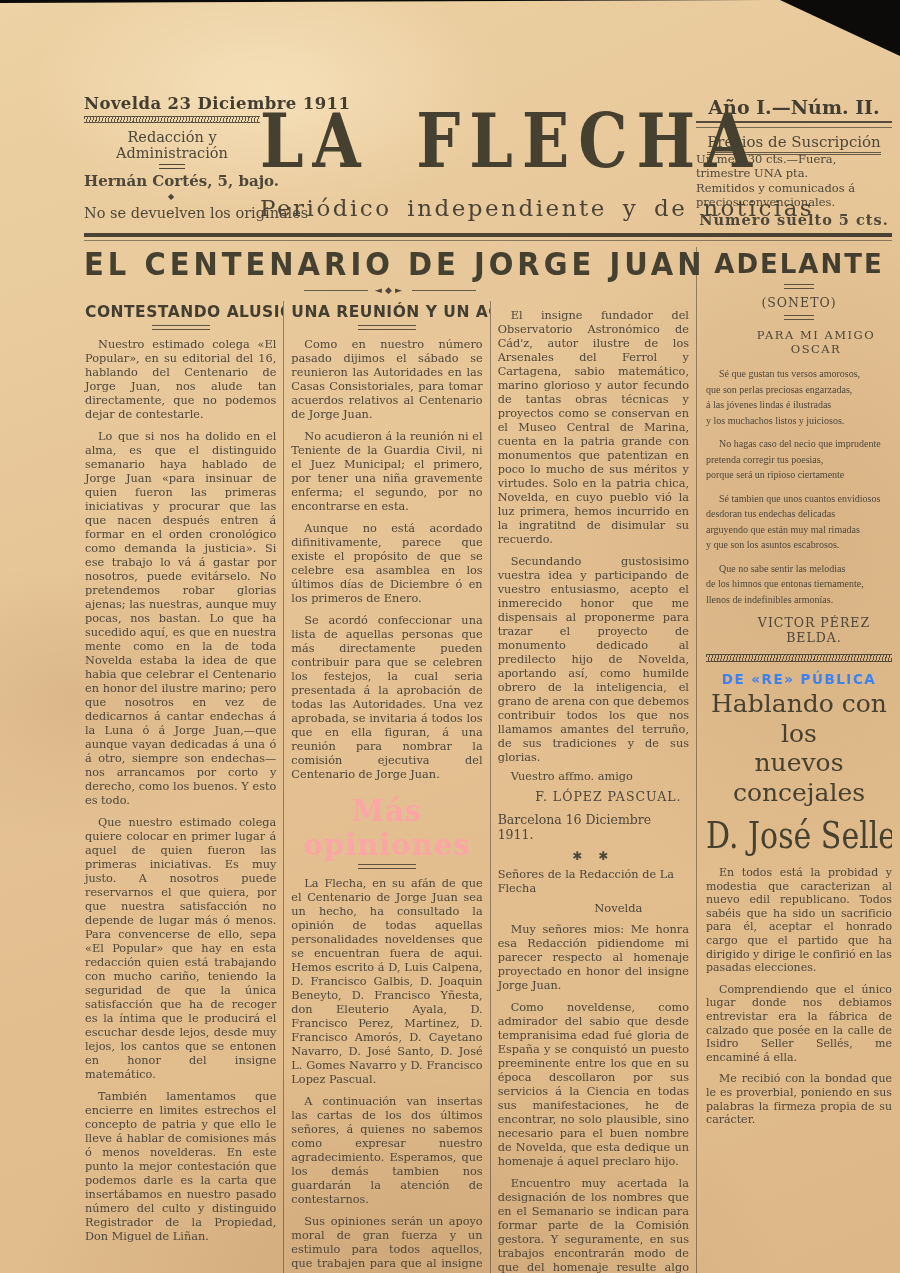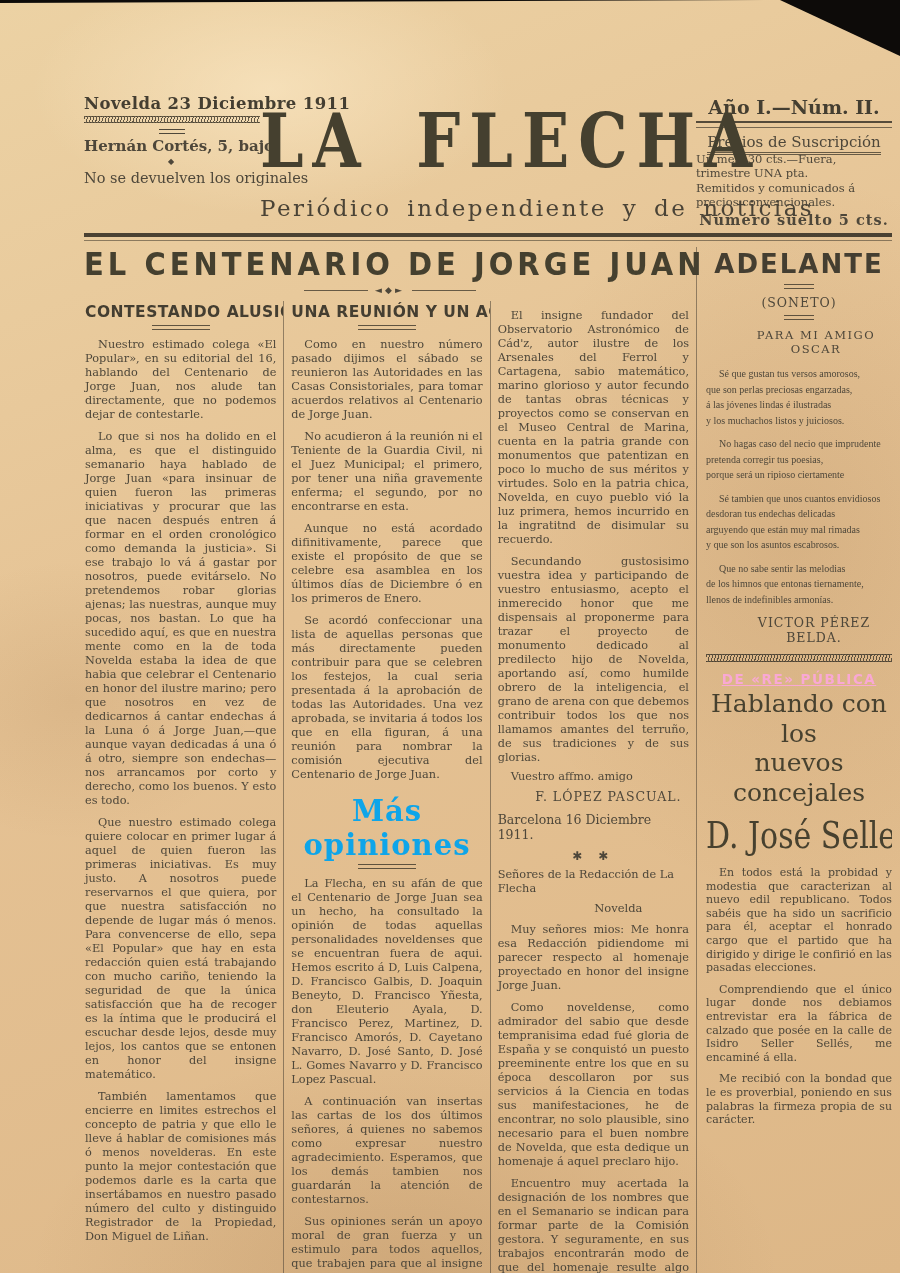--- a/index.html
+++ b/index.html
@@ -47,54 +47,55 @@
   .orn-glyph{font-size:9px;letter-spacing:3px;color:#4e473a;}
   .cols3{flex:1;display:flex;overflow:hidden;}
   .col{flex:1 1 0;padding:0 7px;overflow:hidden;min-width:0;}
   .col+.col{border-left:1px solid rgba(75,66,52,.55);}
   .col:first-child{padding-left:1px;}
   .col4{flex:1;border-left:1px solid rgba(75,66,52,.55);padding-left:9px;overflow:hidden;min-width:0;}
   .col-head{font-family:"DejaVu Sans","Liberation Sans",sans-serif;font-weight:bold;font-size:15.5px;
     letter-spacing:.5px;text-align:center;margin:2px 0 4px;white-space:nowrap;color:#443e31;}
   .head-rule{width:58px;height:3px;border-top:1px solid rgba(70,62,48,.85);border-bottom:1px solid rgba(70,62,48,.85);margin:0 auto 8px;}
   .para{font-size:11.3px;line-height:14px;text-align:justify;text-indent:13px;margin:8px 0 2px;hyphens:auto;}
-  .subhead{font-size:29px;text-align:center;letter-spacing:1px;margin:12px 0 2px;color:#0ea5e9;}
+  .subhead{font-size:29px;text-align:center;letter-spacing:1px;margin:12px 0 2px;color:#fca5a5;}
   .asterism{text-align:center;font-size:12px;letter-spacing:6px;margin:7px 0 5px;color:#4e473a;}
   .salutation{font-size:11.3px;line-height:14px;margin:2px 0;}
   .place-line{font-size:11.5px;text-align:center;padding-left:50px;margin:5px 0;}
   .signoff{font-size:11.3px;text-indent:13px;margin:5px 0 2px;}
   .signature{font-size:12.5px;letter-spacing:1px;text-align:center;padding-left:30px;margin:6px 0;}
   .dateline{font-size:12.5px;margin:8px 0 4px;}
   .hatch{height:6px;border-top:1px solid rgba(70,62,48,.85);border-bottom:1px solid rgba(70,62,48,.85);
     background:repeating-linear-gradient(105deg,rgba(70,62,48,.85) 0 1px,transparent 1px 3px);margin:9px 0;}
   
   .adelante{font-family:"DejaVu Sans","Liberation Sans",sans-serif;font-weight:bold;font-size:26px;
     letter-spacing:2px;text-align:center;color:#443e31;margin-top:2px;}
   .soneto{font-size:12.5px;letter-spacing:1px;text-align:center;margin-top:6px;}
   .tiny-rule{width:30px;height:3px;border-top:1px solid rgba(70,62,48,.85);border-bottom:1px solid rgba(70,62,48,.85);margin:5px auto;}
   .dedication{font-size:11.5px;letter-spacing:1.5px;text-align:center;padding-left:34px;margin:8px 0 10px;}
   .verse{font-size:10px;line-height:15.5px;white-space:pre-line;text-indent:13px;margin:8px 0 8px;font-family:Liberation Serif, serif;}
   .kicker{font-family:"DejaVu Sans","Liberation Sans",sans-serif;font-weight:bold;font-size:13.5px;
-    letter-spacing:1.5px;text-align:center;margin:4px 0 2px;color:#f9a8d4;text-decoration:underline;}
+    letter-spacing:1.5px;text-align:center;margin:4px 0 2px;color:#3b82f6;}
   .section-title{font-size:25px;line-height:1.18;text-align:center;white-space:pre-line;color:#47412f;margin:2px 0 6px;}
   .person-title{font-size:30px;text-align:center;white-space:nowrap;transform:scaleY(1.25);transform-origin:center;
     color:#47412f;margin:10px 0 14px;}
   .col4 .para{font-size:11px;line-height:13.6px;}
 </style>
 </head>
 <body>
 
 <div class="page">
   <div class="paper"></div>
   <div class="content">
 
     <div class="masthead">
       <div class="mh-left">
         <div class="mh-date">Novelda 23 Diciembre 1911</div>
         <div class="hatch-sm"></div>
+        <div class="mh-adm">Redacción y Administración</div>
         <div class="mini-rule"></div>
         <div class="mh-addr">Hernán Cortés, 5, bajo.</div>
         <div class="mini-orn">◆</div>
         <div class="mh-orig">No se devuelven los originales</div>
       </div>
       <div class="mh-center">
         <div class="paper-title">LA FLECHA</div>
         <div class="paper-subtitle">Periódico independiente y de noticias</div>
       </div>
       <div class="mh-right">

